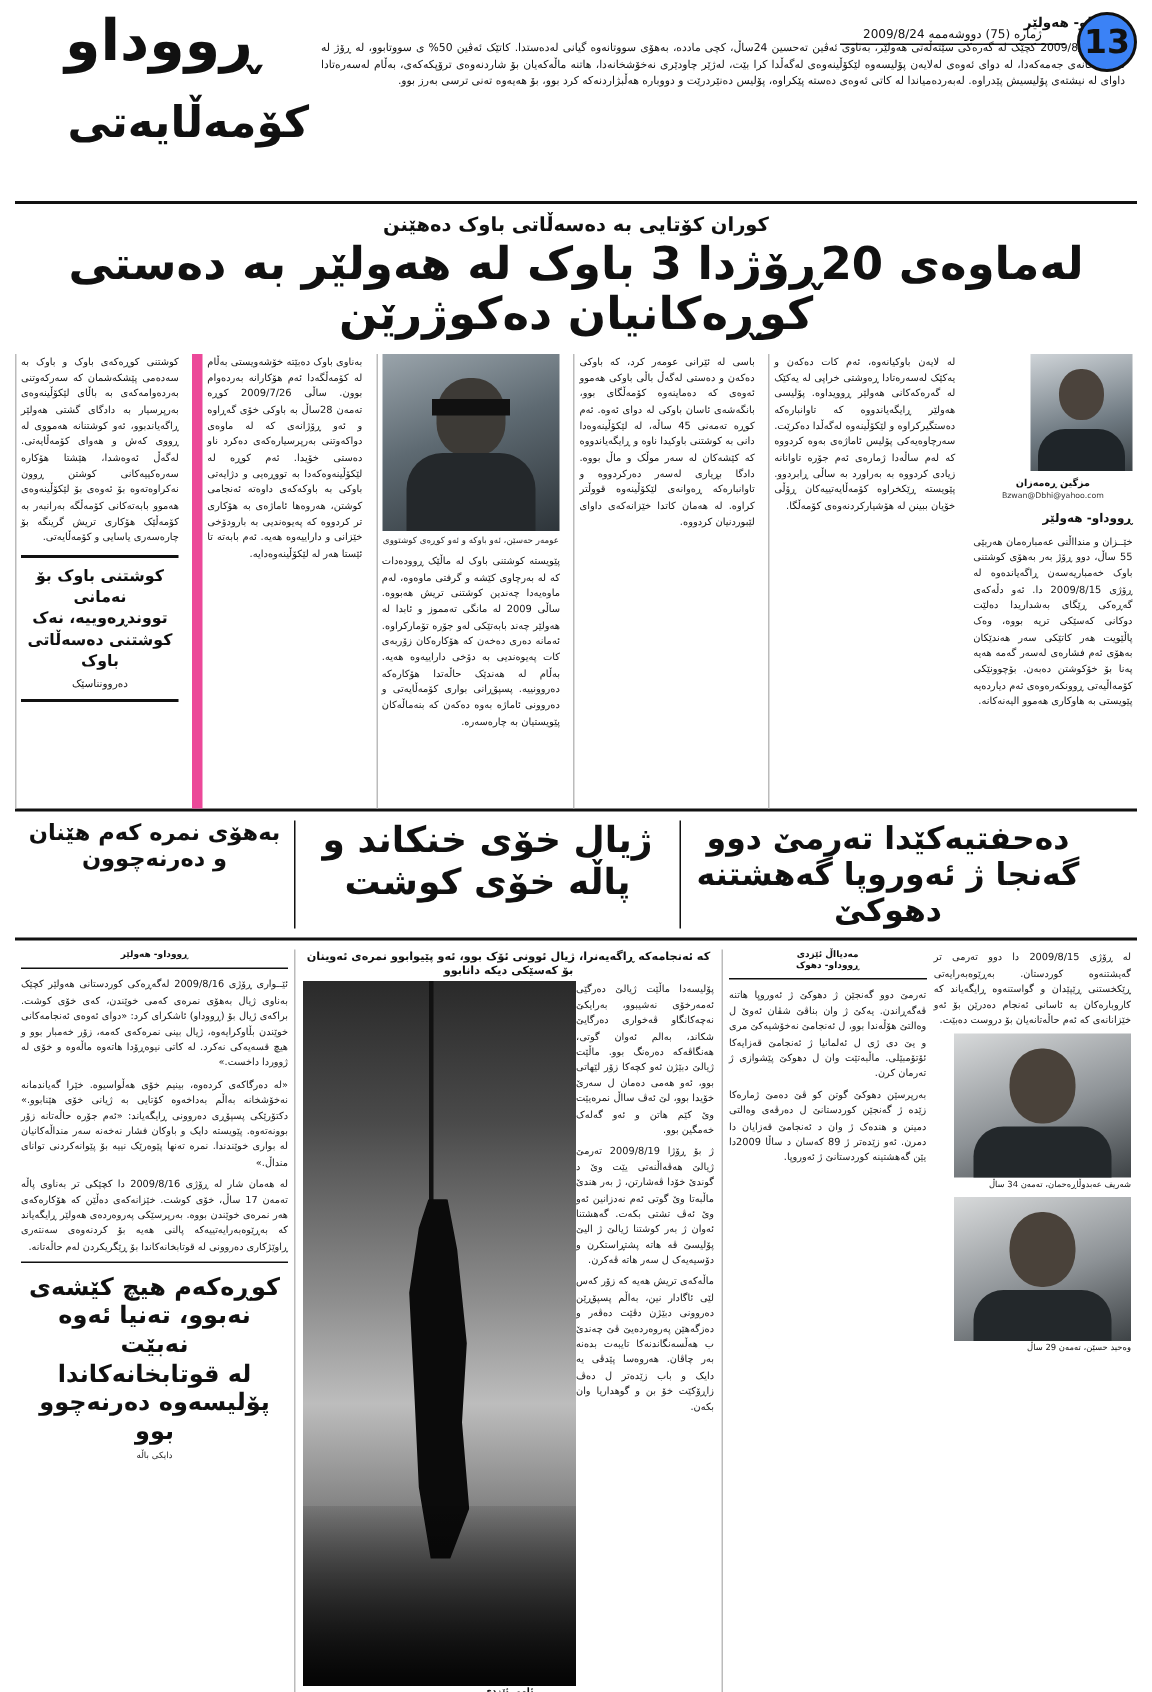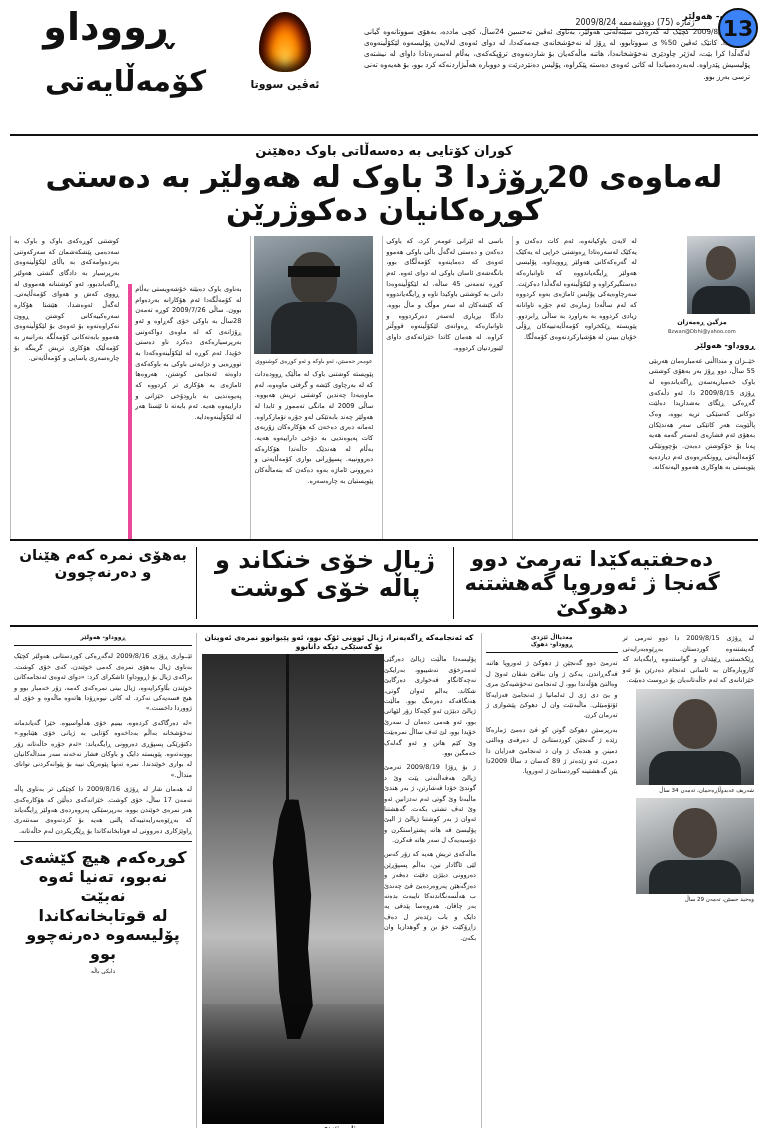--- a/index.html
+++ b/index.html
@@ -130,21 +130,21 @@
     height: 310px;
     border-bottom: 2px solid #111;
   }
   .col {
     font-size: 6.6px;
     line-height: 1.62;
     text-align: justify;
     padding: 0 3px;
   }
   .c1 { width: 116px; border-left: 1px solid #bbb; }
-  .c2 { width: 120px; border-left: 4px solid #ec4899; margin-top: 48px; }
+  .c2 { width: 120px; border-left: 7px solid #ec4899; }
   .c3 { width: 130px; border-left: 1px solid #bbb; }
   .c4 { width: 128px; border-left: 1px solid #bbb; }
   .c5 { width: 132px; border-left: 1px solid #bbb; }
   .c6 { width: 116px; }
   .pullbox {
     border-top: 2px solid #111;
     border-bottom: 2px solid #111;
     padding: 5px 2px;
     margin: 6px 0;
     text-align: center;
@@ -260,39 +260,39 @@
 </head>
 <body>
 
 <div class="page">
 
   <div class="masthead">
     <div class="mh-right">
       <div class="logo-word">ڕووداو</div>
       <div class="section-title">کۆمەڵایەتی</div>
     </div>
-    <div class="mh-mid">
-      <div class="flame"></div>
-      <div class="flame-cap">ئەڤین سووتا</div>
-    </div>
     <div class="mh-left">
       <div class="lede-title">ڕووداو- هەولێر</div>
       <div>ڕۆژی 2009/8/17 کچێک لە گەرەکی سێتەڵەتی هەولێر، بەناوی ئەڤین تەحسین 24ساڵ، کچی ماددە، بەهۆی سووتانەوە گیانی لەدەستدا. کاتێک ئەڤین 50% ی سووتابوو، لە ڕۆژ لە نەخۆشخانەی جەمەکەدا، لە دوای ئەوەی لەلایەن پۆلیسەوە لێکۆڵینەوەی لەگەڵدا کرا بێت، لەژێر چاودێری نەخۆشخانەدا، هاتنە ماڵەکەیان بۆ شاردنەوەی ترۆپکەکەی، بەڵام لەسەرەتادا داوای لە نیشتەی پۆلیسیش پێدراوە. لەبەردەمیاندا لە کاتی ئەوەی دەستە پێکراوە، پۆلیس دەنێردرێت و دووبارە هەڵبژاردنەکە کرد بوو، بۆ هەیەوە تەنی ترسی بەرز بوو.</div>
     </div>
     <div class="page-num">13</div>
     <div class="date-line">‫ژماره‬ (75)  ‫دووشەممە‬ 2009/8/24</div>
   </div>
 
   <div class="kicker">کوران کۆتایی بە دەسەڵاتی باوک دەهێنن</div>
   <div class="headline">لەماوەی 20ڕۆژدا 3 باوک لە هەولێر بە دەستی کوڕەکانیان دەکوژرێن</div>
 
   <div class="top-story">
 
     <div class="col c1">
       <div>کوشتنی کوڕەکەی باوک و باوک بە سەدەمی پێشکەشمان کە سەرکەوتنی بەردەوامەکەی بە باڵای لێکۆڵینەوەی بەرپرسیار بە دادگای گشتی هەولێر ڕاگەیاندبوو، ئەو کوشتنانە هەمووی لە ڕووی کەش و هەوای کۆمەڵایەتی. لەگەڵ ئەوەشدا، هێشتا هۆکارە سەرەکییەکانی کوشتن ڕوون نەکراوەتەوە بۆ ئەوەی بۆ لێکۆڵینەوەی هەموو بابەتەکانی کۆمەڵگە بەرانبەر بە کۆمەڵێک هۆکاری تریش گرینگە بۆ چارەسەری یاسایی و کۆمەڵایەتی.</div>
+      <div class="pullbox">
+        <span>کوشتنی باوک بۆ نەمانی تووندڕەوییە، نەک کوشتنی دەسەڵاتی باوک</span>
+        <span class="by">دەروونناسێک</span>
+      </div>
     </div>
 
     <div class="col c2">
       <div>بەناوی باوک دەبێتە خۆشەویستی بەڵام لە کۆمەڵگەدا ئەم هۆکارانە بەردەوام بوون. ساڵی 2009/7/26 کوڕە تەمەن 28ساڵ بە باوکی خۆی گەڕاوە و ئەو ڕۆژانەی کە لە ماوەی دواکەوتنی بەرپرسیارەکەی دەکرد ناو دەستی خۆیدا. ئەم کوڕە لە لێکۆڵینەوەکەدا بە تووڕەیی و دژایەتی باوکی بە باوکەکەی داوەتە ئەنجامی کوشتن، هەروەها ئاماژەی بە هۆکاری تر کردووە کە پەیوەندیی بە بارودۆخی خێزانی و داراییەوە هەیە. ئەم بابەتە تا ئێستا هەر لە لێکۆڵینەوەدایە.</div>
     </div>
 
     <div class="col c3">
       <div class="photo-mid">
         <div class="face"></div>
         <div class="censor"></div>

